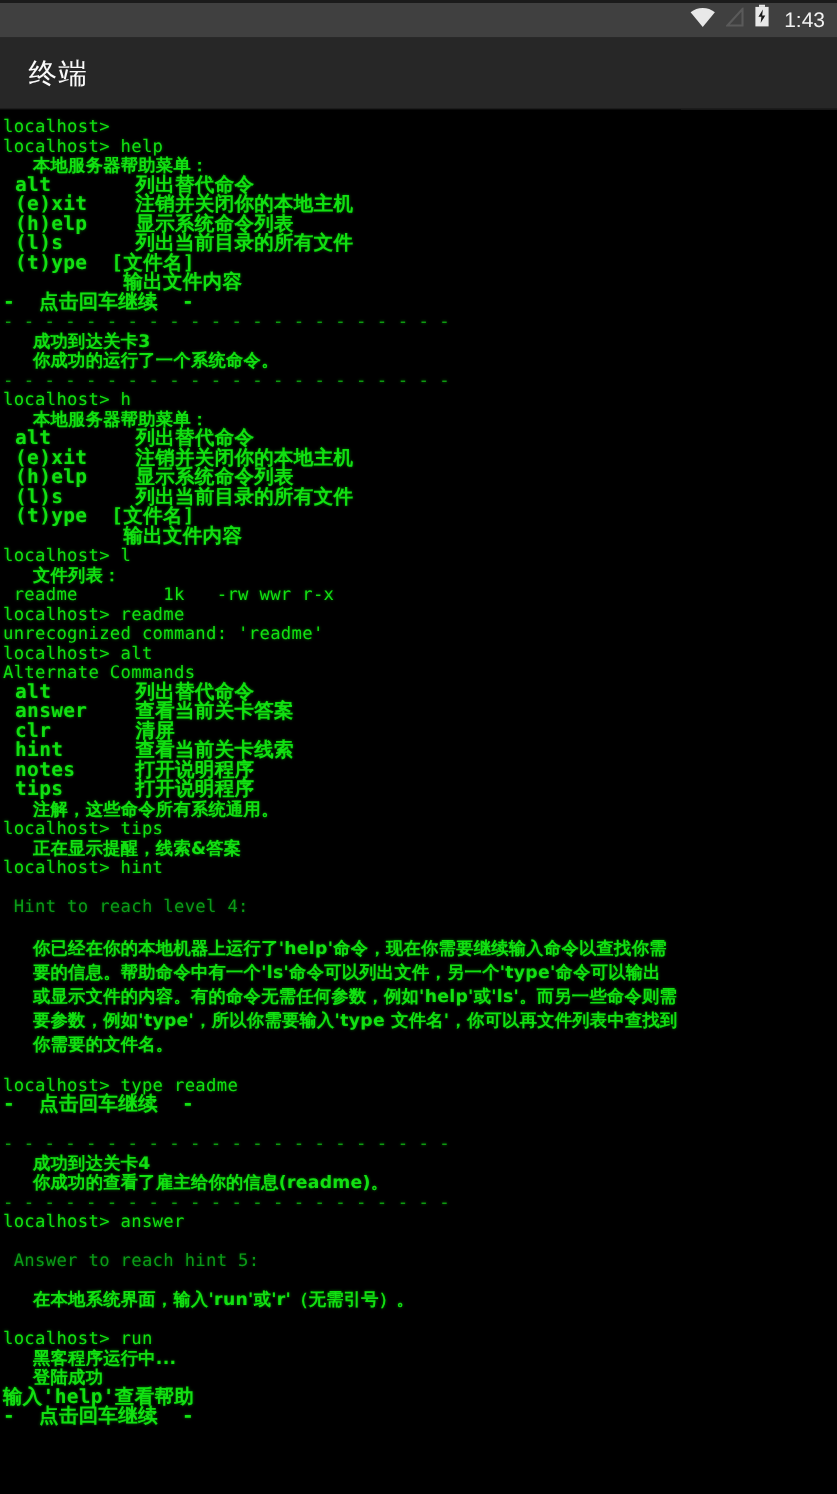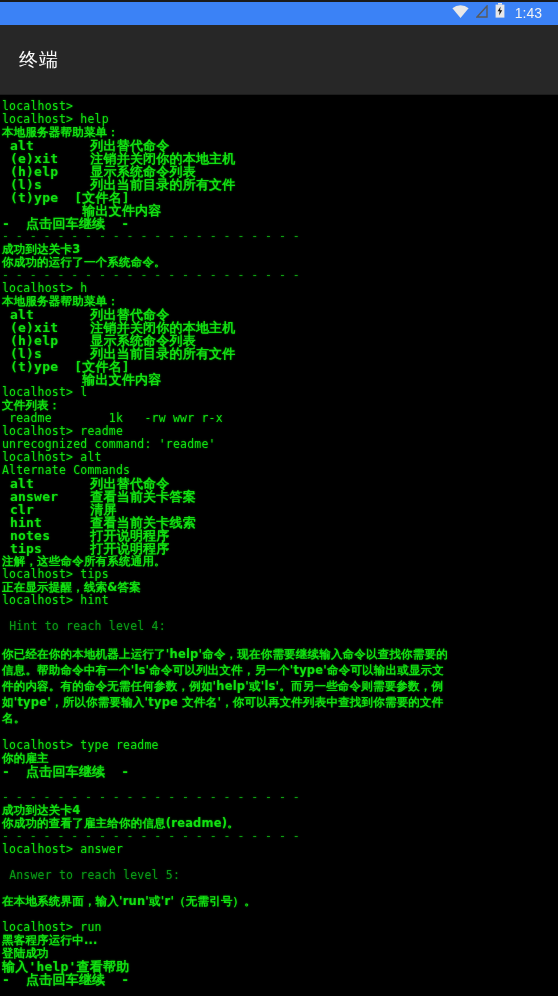--- a/index.html
+++ b/index.html
@@ -11,26 +11,26 @@
     width: 558px;
     height: 996px;
     overflow: hidden;
     font-family: "DejaVu Sans Mono", "Liberation Mono", monospace;
   }
 
   
   #status-bar {
     height: 25px;
     width: 558px;
-    background: #3b82f6;
+    background: #404040;
     display: flex;
     align-items: center;
     justify-content: flex-end;
     box-sizing: border-box;
-    padding-right: 16px;
+    padding-right: 8px;
     position: relative;
   }
   #status-bar::before{
     content:"";
     position:absolute;
     left:0; top:0; right:0;
     height:2px;
     background:#1b1b1b;
   }
   .status-icons {
@@ -43,21 +43,21 @@
     color: #f2f2f2;
     font-family: "Liberation Sans", sans-serif;
     font-size: 14px;
     letter-spacing: 0px;
     margin-left: 3px;
     line-height: 1;
   }
 
   
   #app-header {
-    height: 70px;
+    height: 48px;
     width: 558px;
     background: #272727;
     box-sizing: border-box;
     display: flex;
     align-items: center;
     padding-left: 19px;
     border-bottom: 1px solid #1c1c1c;
   }
   #app-title {
     color: #fafafa;
@@ -87,20 +87,21 @@
     text-shadow: 0 0 2px rgba(0,220,0,0.55);
     min-height: 13px;
   }
   .line.blank { min-height: 13px; }
   .line.dim { color: #0a9b18; text-shadow: 0 0 2px rgba(0,170,0,0.45); }
   .line.sep { color: #0f9e12; letter-spacing: 0px; }
   .line.cjk {
     font-family: "DejaVu Sans", "Liberation Sans", sans-serif;
     font-size: 11.5px;
     font-weight: bold;
+    margin-left: 20px;
   }
   .line.mixed {
     font-family: "DejaVu Sans Mono", "Liberation Mono", monospace;
     font-size: 13px;
     font-weight: bold;
   }
   .line.wrap {
     line-height: 16px;
     min-height: 16px;
   }
@@ -174,30 +175,29 @@
     <div class="line cjk">注解，这些命令所有系统通用。</div>
     <div class="line">localhost&gt; tips</div>
     <div class="line cjk">正在显示提醒，线索&amp;答案</div>
     <div class="line">localhost&gt; hint</div>
     <div class="line blank"></div>
     <div class="line dim"> Hint to reach level 4:</div>
     <div class="line blank"></div>
     <div class="line wrap cjk">你已经在你的本地机器上运行了'help'命令，现在你需要继续输入命令以查找你需要的信息。帮助命令中有一个'ls'命令可以列出文件，另一个'type'命令可以输出或显示文件的内容。有的命令无需任何参数，例如'help'或'ls'。而另一些命令则需要参数，例如'type'，所以你需要输入'type 文件名'，你可以再文件列表中查找到你需要的文件名。</div>
     <div class="line blank"></div>
     <div class="line">localhost&gt; type readme</div>
-    <div class="line cjk">你的雇主</div>
     <div class="line mixed">-  点击回车继续  -</div>
     <div class="line blank"></div>
     <div class="line sep">- - - - - - - - - - - - - - - - - - - - - -</div>
     <div class="line cjk">成功到达关卡4</div>
     <div class="line cjk">你成功的查看了雇主给你的信息(readme)。</div>
     <div class="line sep">- - - - - - - - - - - - - - - - - - - - - -</div>
     <div class="line">localhost&gt; answer</div>
     <div class="line blank"></div>
-    <div class="line dim"> Answer to reach level 5:</div>
+    <div class="line dim"> Answer to reach hint 5:</div>
     <div class="line blank"></div>
     <div class="line cjk">在本地系统界面，输入'run'或'r'（无需引号）。</div>
     <div class="line blank"></div>
     <div class="line">localhost&gt; run</div>
     <div class="line cjk">黑客程序运行中...</div>
     <div class="line cjk">登陆成功</div>
     <div class="line mixed">输入'help'查看帮助</div>
     <div class="line mixed">-  点击回车继续  -</div>
   </div>
 

